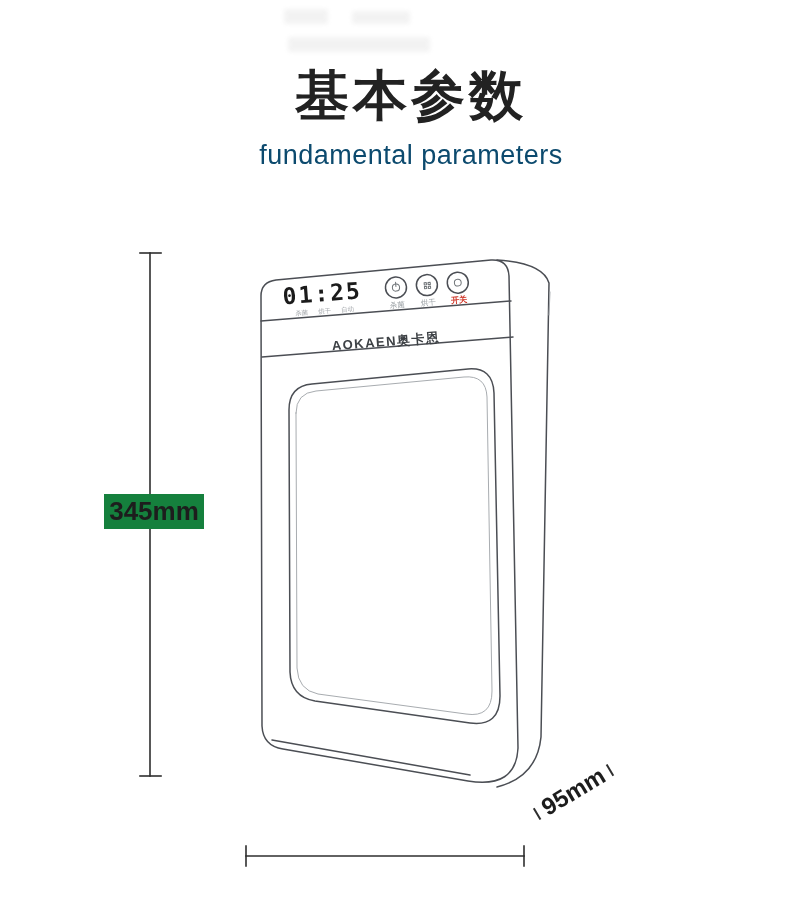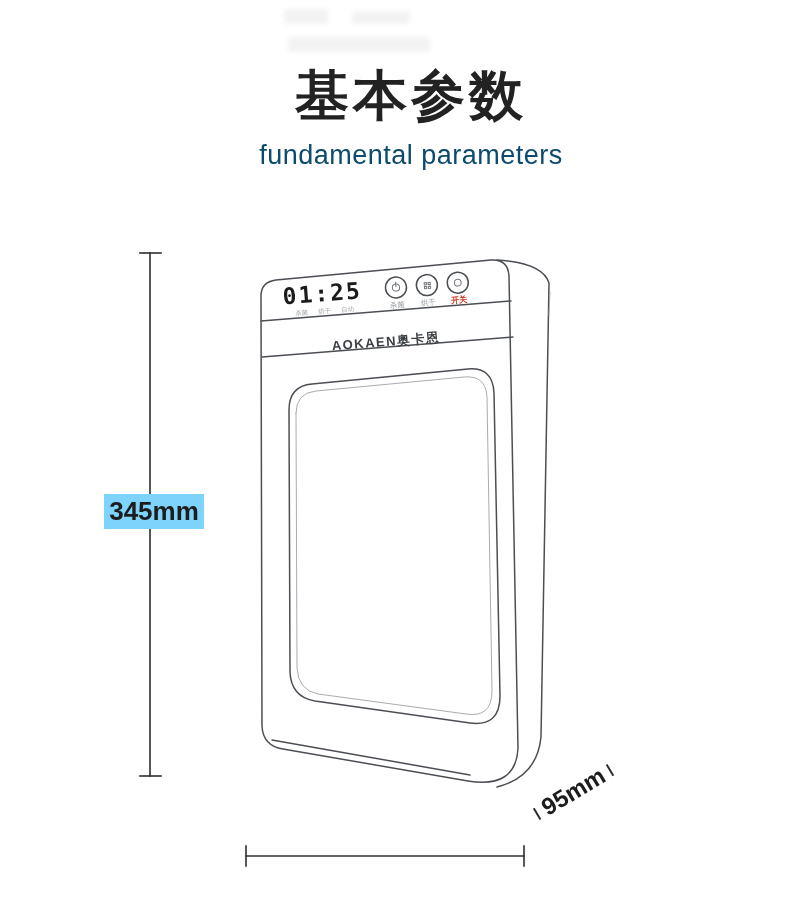--- a/index.html
+++ b/index.html
@@ -45,21 +45,21 @@
          font-family:"Liberation Sans", sans-serif; }
   .btn-label { font-size:7.6px; text-anchor:middle;
                font-family:"Liberation Sans", sans-serif; }
   .btn-label.bold { font-weight:700; font-size:8.2px; }
   .brand {
     font-size:13px; font-weight:700; fill:#3d4145; letter-spacing:1.5px;
     text-anchor:middle; font-family:"Liberation Sans", sans-serif;
   }
 
   .dim-label {
-    position:absolute; background:#7dd3fc; text-align:center;
+    position:absolute; background:#15803d; text-align:center;
     font-size:26px; font-weight:600; color:#1d1d1d; padding:2px 0;
   }
   .dim-h { left:104px; top:494px; width:100px; }
   .dim-w { left:334px; top:841px; width:106px; }
   .dim-depth {
     position:absolute; left:536px; top:800px;
     display:flex; align-items:center; gap:7px;
     font-size:24px; font-weight:600; color:#1d1d1d;
     transform:rotate(-31deg); transform-origin:left center;
   }

